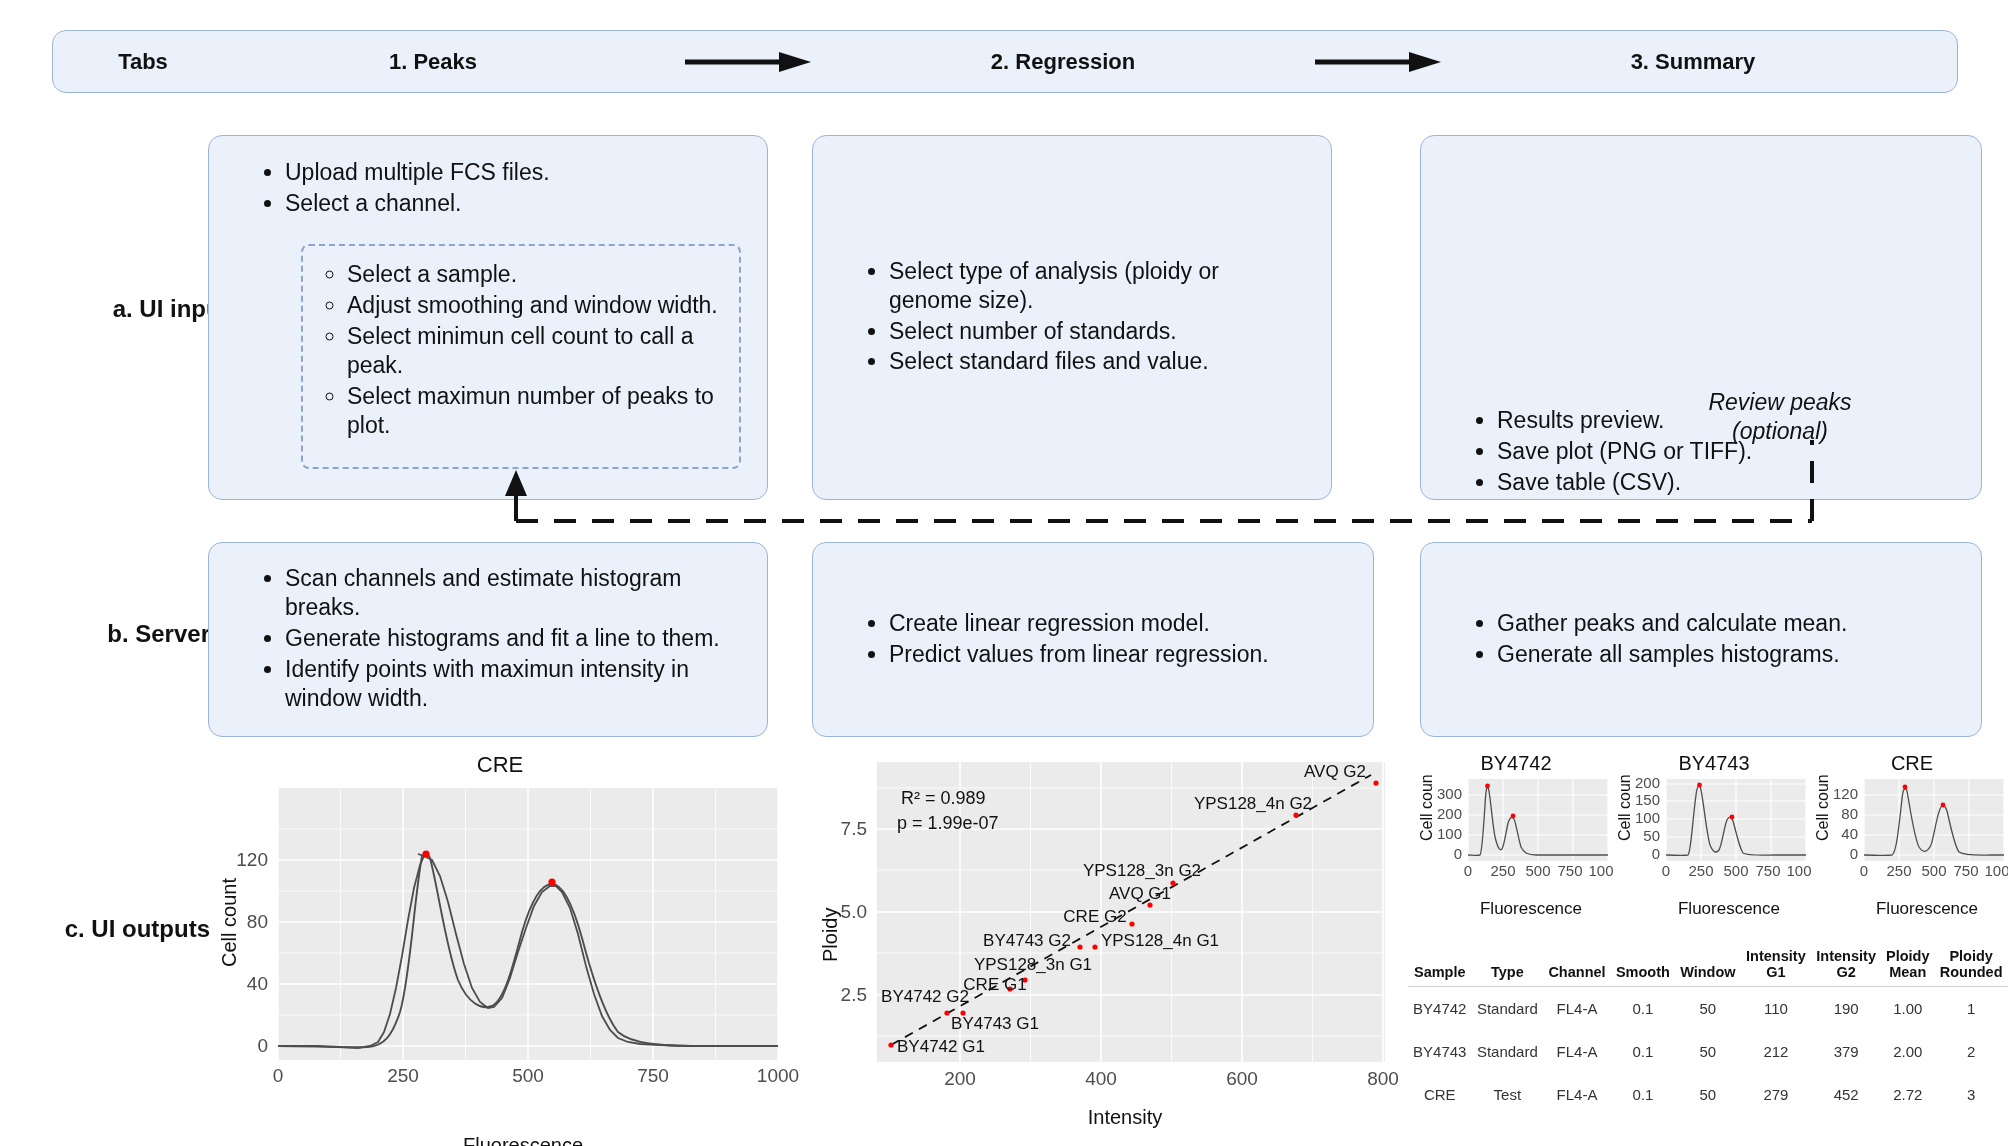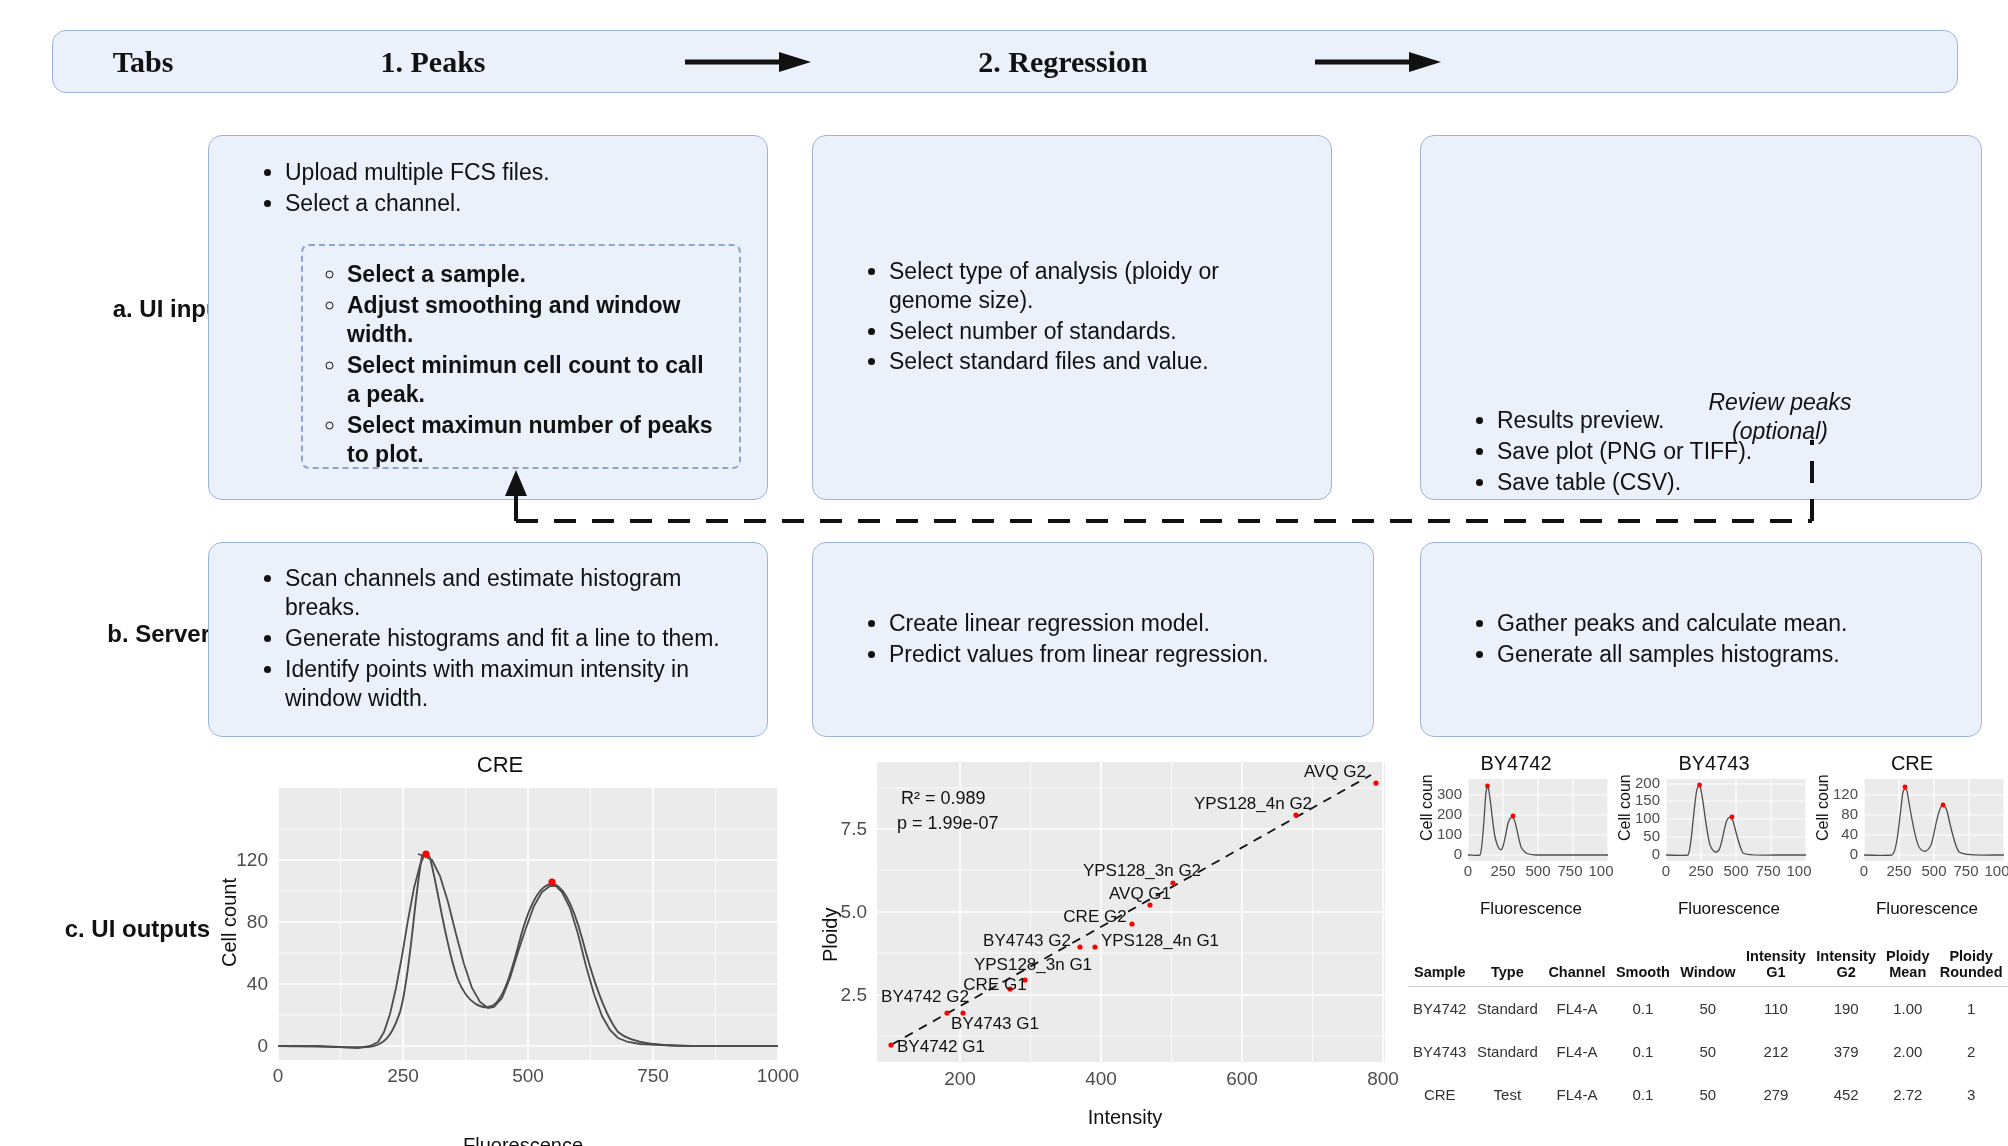--- a/index.html
+++ b/index.html
@@ -13,21 +13,21 @@
     overflow:hidden;
   }
   .panel-fill { background:#eaf1fb; border:1.6px solid #9db4da; border-radius:14px; }
   .dashed-box { border:2px dashed #8da4cf; border-radius:8px; }
 
   
   #tabs-bar{
     position:absolute; left:52px; top:30px; width:1906px; height:63px;
     display:flex; align-items:center;
   }
-  .tab-cell{ font-weight:bold; font-size:30px; text-align:center;font-family:Liberation Serif, serif; }
+  .tab-cell{ font-weight:bold; font-size:22px; text-align:center; }
   #tab-label-tabs{ width:180px; text-align:center; }
   #tab-peaks{ width:400px; }
   #tab-regression{ width:400px; }
   #tab-summary{ width:400px; }
   .arrow-cell{ width:230px; display:flex; align-items:center; justify-content:center; }
   .arrow-svg{ display:block; }
 
   
   .row-label{
     position:absolute; font-weight:bold; font-size:24px; text-align:right; width:210px;
@@ -48,21 +48,21 @@
   #card-b2{ left:812px; top:542px; width:562px; height:195px; }
   #card-b3{ left:1420px; top:542px; width:562px; height:195px; }
 
   .card-inner{ position:absolute; left:0; top:0; width:100%; height:100%; display:flex; flex-direction:column; justify-content:center; }
   #card-a1 .card-inner{ justify-content:flex-start; padding-top:22px; }
 
   #nested-box{
     position:absolute; left:92px; top:108px; width:440px; height:225px;
   }
   #nested-box ul{ padding:14px 18px 0 44px; }
-  #nested-box li{ list-style-type:circle;font-weight:bold; }
+  #nested-box li{ list-style-type:circle; }
 
   
   #review-note{
     position:absolute; left:1660px; top:388px; width:240px;
     text-align:center; font-style:italic; font-size:23px; line-height:1.25;
   }
   
   #connector-svg{ position:absolute; left:0; top:0; width:2008px; height:1146px; pointer-events:none; }
 
   
@@ -113,20 +113,21 @@
       <polygon points="96,3 128,13 96,23" fill="#111"></polygon>
     </svg>
   </div>
   <div id="tab-regression" class="tab-cell">2. Regression</div>
   <div class="arrow-cell">
     <svg class="arrow-svg" width="130" height="26" viewBox="0 0 130 26" aria-hidden="true">
       <line x1="2" y1="13" x2="100" y2="13" stroke="#111" stroke-width="5"></line>
       <polygon points="96,3 128,13 96,23" fill="#111"></polygon>
     </svg>
   </div>
+  <div id="tab-summary" class="tab-cell">3. Summary</div>
 </div>
 
 <div id="row-label-a" class="row-label">a. UI inputs</div>
 <div id="row-label-b" class="row-label">b. Server</div>
 <div id="row-label-c" class="row-label">c. UI outputs</div>
 
 <div id="card-a1" class="card panel-fill">
   <div class="card-inner">
     <ul>
       <li>Upload multiple FCS files.</li>

